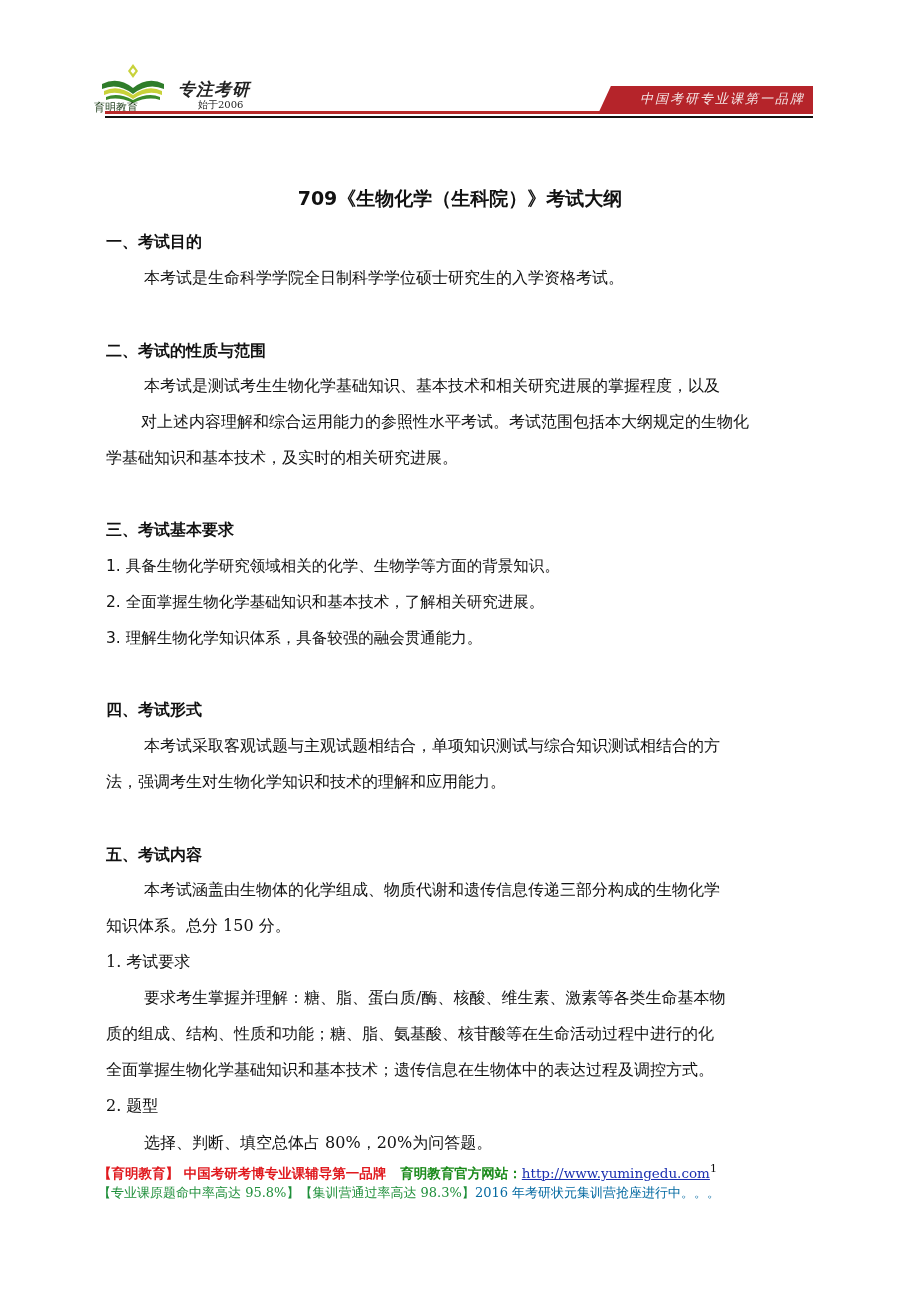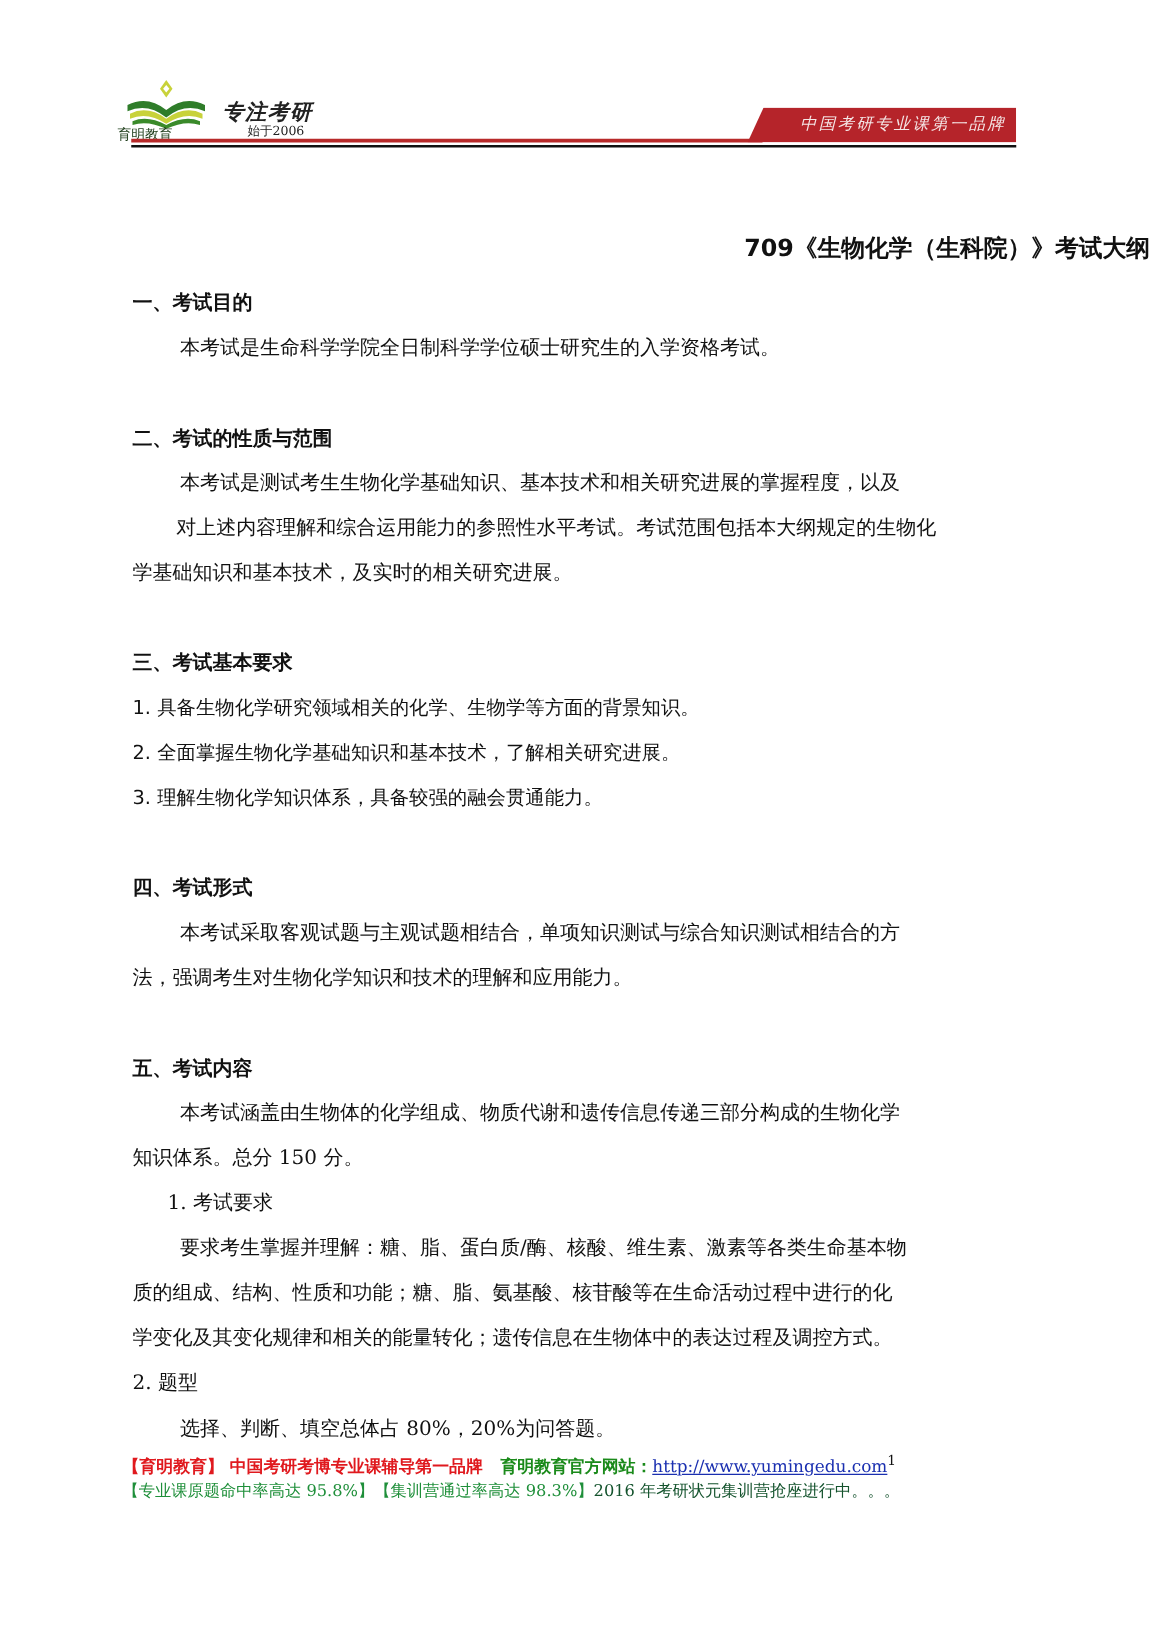--- a/index.html
+++ b/index.html
@@ -10,35 +10,35 @@
     .logo { position: absolute; left: 100px; top: 62px; width: 66px; height: 52px; }
     .logo-text { position: absolute; left: 94px; top: 100px; font-family: "DejaVu Sans", sans-serif; font-size: 11px; color: #1e3d1a; letter-spacing: 0; }
     .slogan-main { position: absolute; left: 178px; top: 78px; font-family: "DejaVu Serif", serif; font-size: 17px; font-weight: bold; font-style: italic; color: #222; letter-spacing: 1px; }
     .slogan-sub { position: absolute; left: 198px; top: 98px; font-family: "DejaVu Serif", serif; font-size: 10px; color: #222; }
     .red-line { position: absolute; left: 105px; top: 111px; width: 505px; height: 3px; background: #b82a2a; }
     .black-line { position: absolute; left: 105px; top: 116px; width: 708px; height: 2px; background: #111; }
     .banner { position: absolute; left: 598px; top: 86px; width: 215px; height: 28px; background: #b5242a; clip-path: polygon(6% 0, 100% 0, 100% 100%, 0 100%); }
     .banner-text { position: absolute; left: 640px; top: 90px; font-family: Liberation Serif, serif; font-size: 13px; color: #f5e6e6; letter-spacing: 2px; font-style: italic; }
 
     
-    .doc-title { position: absolute; left: 0; width: 920px; top: 186px; text-align: right; font-family: "DejaVu Sans", sans-serif; font-size: 19px; font-weight: bold; color: #111; }
+    .doc-title { position: absolute; left: 0; width: 920px; top: 186px; text-align: center; font-family: "DejaVu Sans", sans-serif; font-size: 19px; font-weight: bold; color: #111; }
     .section-heading { position: absolute; left: 106px; font-family: Liberation Sans, sans-serif; font-size: 16px; font-weight: bold; color: #111; }
     .line { position: absolute; left: 106px; font-size: 16px; color: #111; white-space: nowrap; }
     .line.indented { left: 144px; }
     .list-item { position: absolute; left: 106px; font-family: "DejaVu Sans", sans-serif; font-size: 15.5px; color: #111; white-space: nowrap; }
 
     
     .footer-line1 { position: absolute; left: 98px; top: 1162px; font-family: "DejaVu Sans", sans-serif; font-size: 13.5px; font-weight: bold; white-space: nowrap; }
     .footer-line1 .red { color: #e0191e; }
     .footer-line1 .green { color: #1a8a1a; }
     .footer-line1 a { color: #1a2fb0; text-decoration: underline; font-family: "DejaVu Serif", serif; font-weight: normal; }
     .footer-line1 sup { font-family: "DejaVu Serif", serif; font-weight: normal; color: #111; font-size: 11px; }
     .footer-line2 { position: absolute; left: 98px; top: 1184px; font-family: "DejaVu Serif", serif; font-size: 13px; white-space: nowrap; }
     .footer-line2 .green { color: #1f8f3a; }
-    .footer-line2 .red { color: #14532d; }
+    .footer-line2 .red { color: #0369a1; }
   </style>
 </head>
 <body>
 
 <div class="header">
   <svg class="logo" viewBox="0 0 66 52">
     <polygon points="33,2 38,9 33,16 28,9" fill="#c8d23a"></polygon>
     <polygon points="33,6 35.5,9 33,12 30.5,9" fill="#ffffff"></polygon>
     <path d="M2,22 Q18,14 33,26 Q48,14 64,22 L64,27 Q48,20 33,32 Q18,20 2,27 Z" fill="#2f7d2a"></path>
     <path d="M4,29 Q18,22 33,33 Q48,22 62,29 L62,33 Q48,27 33,37 Q18,27 4,33 Z" fill="#c8d23a"></path>
@@ -68,24 +68,24 @@
 <div class="list-item" style="top:592px;text-align:center;">2. 全面掌握生物化学基础知识和基本技术，了解相关研究进展。</div>
 <div class="list-item" style="top:628px;">3. 理解生物化学知识体系，具备较强的融会贯通能力。</div>
 
 <div class="section-heading" style="top:700px;">四、考试形式</div>
 <div class="line indented" style="top:736px;">本考试采取客观试题与主观试题相结合，单项知识测试与综合知识测试相结合的方</div>
 <div class="line" style="top:772px;">法，强调考生对生物化学知识和技术的理解和应用能力。</div>
 
 <div class="section-heading" style="top:845px;">五、考试内容</div>
 <div class="line indented" style="top:880px;">本考试涵盖由生物体的化学组成、物质代谢和遗传信息传递三部分构成的生物化学</div>
 <div class="line" style="top:916px;">知识体系。总分 150 分。</div>
-<div class="line" style="top:952px;margin-left:28px;">1. 考试要求</div>
+<div class="line" style="top:952px;">1. 考试要求</div>
 <div class="line indented" style="top:988px;">要求考生掌握并理解：糖、脂、蛋白质/酶、核酸、维生素、激素等各类生命基本物</div>
 <div class="line" style="top:1024px;">质的组成、结构、性质和功能；糖、脂、氨基酸、核苷酸等在生命活动过程中进行的化</div>
-<div class="line" style="top:1060px;">学变化及其变化规律和相关的能量转化；遗传信息在生物体中的表达过程及调控方式。</div>
+<div class="line" style="top:1060px;">全面掌握生物化学基础知识和基本技术；遗传信息在生物体中的表达过程及调控方式。</div>
 <div class="line" style="top:1096px;">2. 题型</div>
 <div class="line indented" style="top:1133px;">选择、判断、填空总体占 80%，20%为问答题。</div>
 
 <div class="footer-line1">
   <span class="red">【育明教育】</span>
   <span class="red">中国考研考博专业课辅导第一品牌</span>
   &nbsp;&nbsp;<span class="green">育明教育官方网站：</span><a>http://www.yumingedu.com</a><sup>1</sup>
 </div>
 <div class="footer-line2">
   <span class="green">【专业课原题命中率高达 95.8%】</span><span class="green">【集训营通过率高达 98.3%】</span><span class="red">2016 年考研状元集训营抢座进行中。。。</span>

